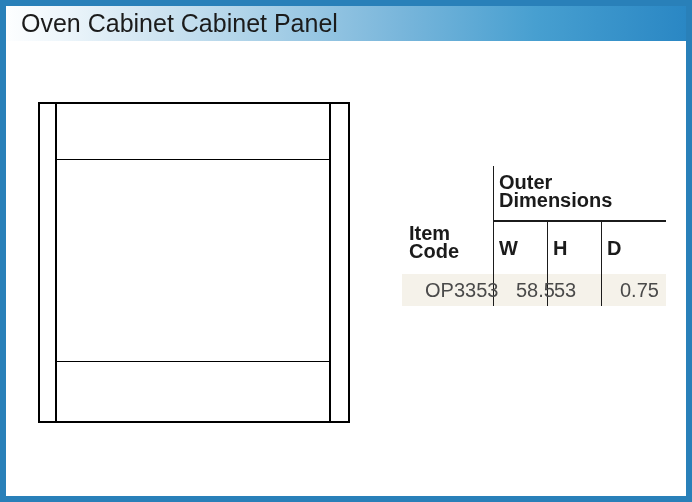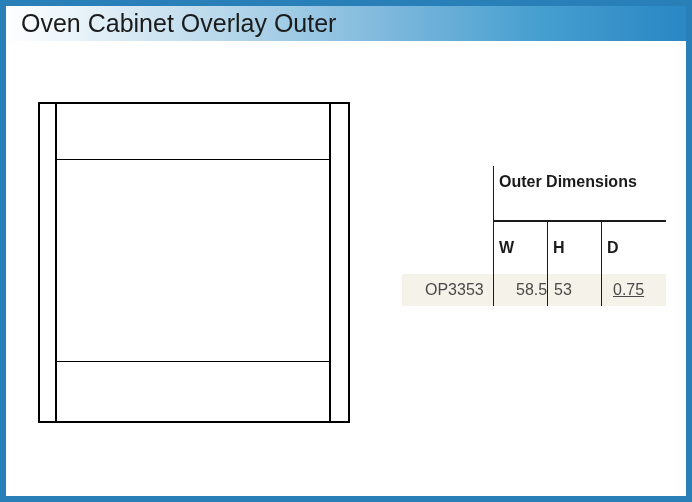--- a/index.html
+++ b/index.html
@@ -62,21 +62,21 @@
     background: #000000;
   }
 
   
   #spec-table {
     position: absolute;
     left: 396px;
     top: 155px;
     width: 268px;
     height: 150px;
-    font-size: 16px;
+    font-size: 20px;
     color: #1b1b1b;
   }
   .tbl-rule {
     position: absolute;
     background: #1b1b1b;
   }
   .tbl-cell {
     position: absolute;
     white-space: pre-line;
   }
@@ -95,21 +95,21 @@
     position: absolute;
     background: #f5f2ea;
   }
 </style>
 </head>
 <body>
 
 <div id="page">
 
   <div id="header-bar">
-    <div id="header-title">Oven Cabinet Overlay Outer</div>
+    <div id="header-title">Oven Cabinet Cabinet Panel</div>
   </div>
 
   <div id="drawing-area">
 
     <div class="cab-line" style="left:32px; top:61px;  width:312px; height:2px;"></div>
     <div class="cab-line" style="left:32px; top:380px; width:312px; height:2px;"></div>
     <div class="cab-line" style="left:32px; top:61px;  width:2px;  height:321px;"></div>
     <div class="cab-line" style="left:342px; top:61px; width:2px;  height:321px;"></div>
 
     <div class="cab-line" style="left:49px;  top:61px; width:2px; height:321px;"></div>
@@ -122,28 +122,30 @@
   <div id="spec-table">
 
     <div class="row-bg" style="left:0px; top:113px; width:264px; height:32px;"></div>
 
     <div class="tbl-cell hdr-text" style="left:97px; top:12px; width:160px;">Outer Dimensions</div>
 
     <div class="tbl-rule" style="left:91px; top:5px; width:1px; height:54px;"></div>
 
     <div class="tbl-rule" style="left:91px; top:59px; width:173px; height:2px;"></div>
 
+    <div class="tbl-cell hdr-text" style="left:7px; top:63px; width:80px;">Item
+Code</div>
 
     <div class="tbl-cell hdr-text" style="left:97px; top:78px; width:40px;">W</div>
     <div class="tbl-cell hdr-text" style="left:151px; top:78px; width:40px;">H</div>
     <div class="tbl-cell hdr-text" style="left:205px; top:78px; width:40px;">D</div>
 
     <div class="tbl-rule" style="left:91px; top:61px; width:1px; height:84px;"></div>
     <div class="tbl-rule" style="left:145px; top:61px; width:1px; height:84px;"></div>
     <div class="tbl-rule" style="left:199px; top:61px; width:1px; height:84px;"></div>
 
     <div class="tbl-cell val-text" style="left:7px; top:120px; width:84px;">OP3353</div>
     <div class="tbl-cell val-text" style="left:98px; top:120px; width:48px;">58.5</div>
     <div class="tbl-cell val-text" style="left:136px; top:120px; width:48px;">53</div>
-    <div class="tbl-cell val-text" style="left:195px; top:120px; width:58px;text-decoration:underline;">0.75</div>
+    <div class="tbl-cell val-text" style="left:202px; top:120px; width:58px;">0.75</div>
   </div>
 
 </div>
 
 </body></html>

